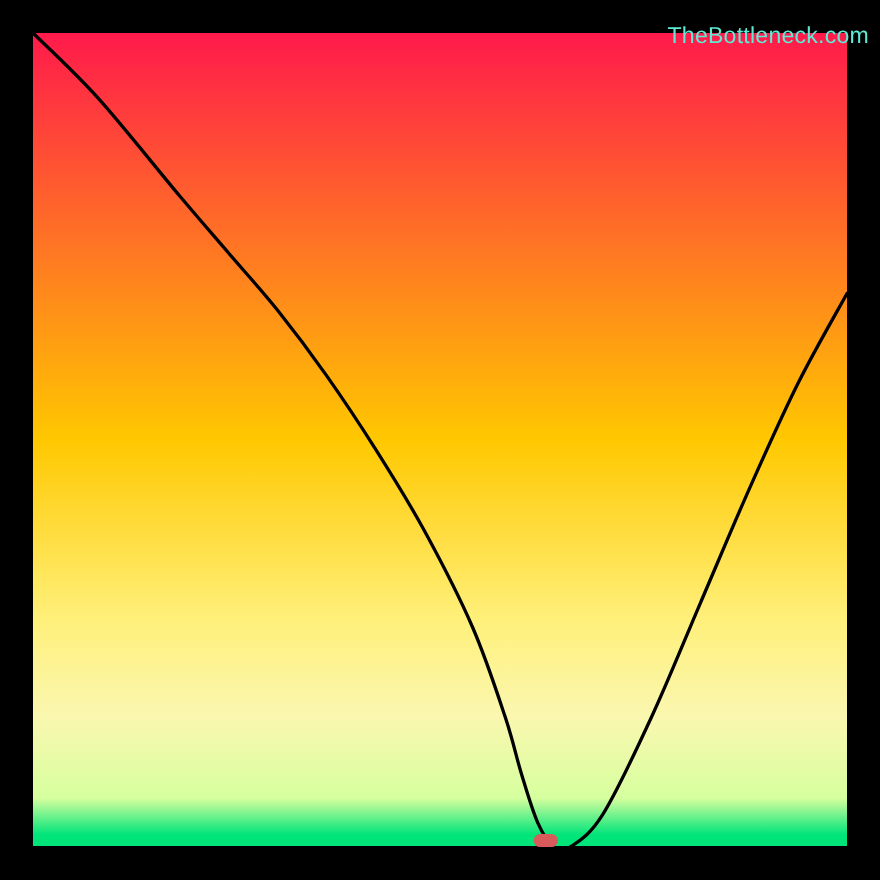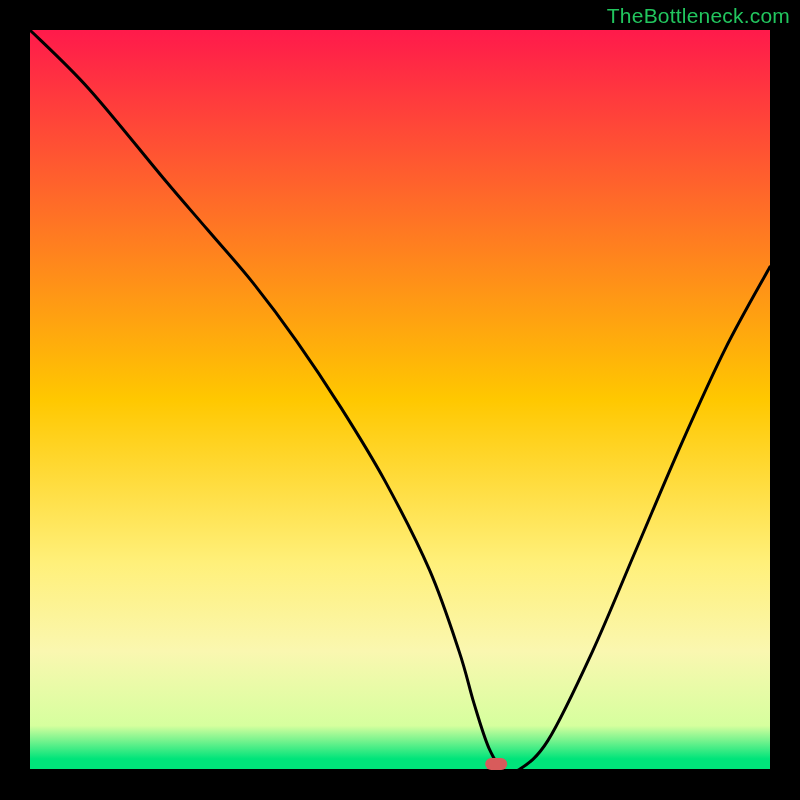--- a/index.html
+++ b/index.html
@@ -11,23 +11,23 @@
     overflow: hidden;
   }
   .frame {
     position: relative;
     width: 800px;
     height: 800px;
     background: #000;
   }
   .watermark {
     position: absolute;
-    top: 4px;
+    top: 21px;
     right: 10px;
-    color: #22c55e;
+    color: #5eead4;
     font-family: Arial, Helvetica, sans-serif;
     font-size: 21px;
     letter-spacing: 0.2px;
     z-index: 20;
     user-select: none;
     pointer-events: none;
   }
   svg {
     position: absolute;
     top: 0;

